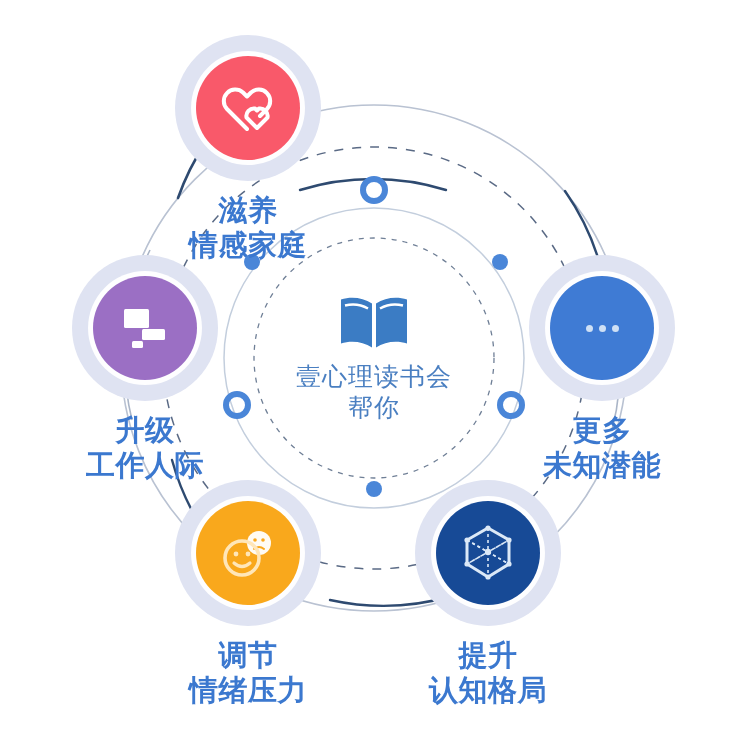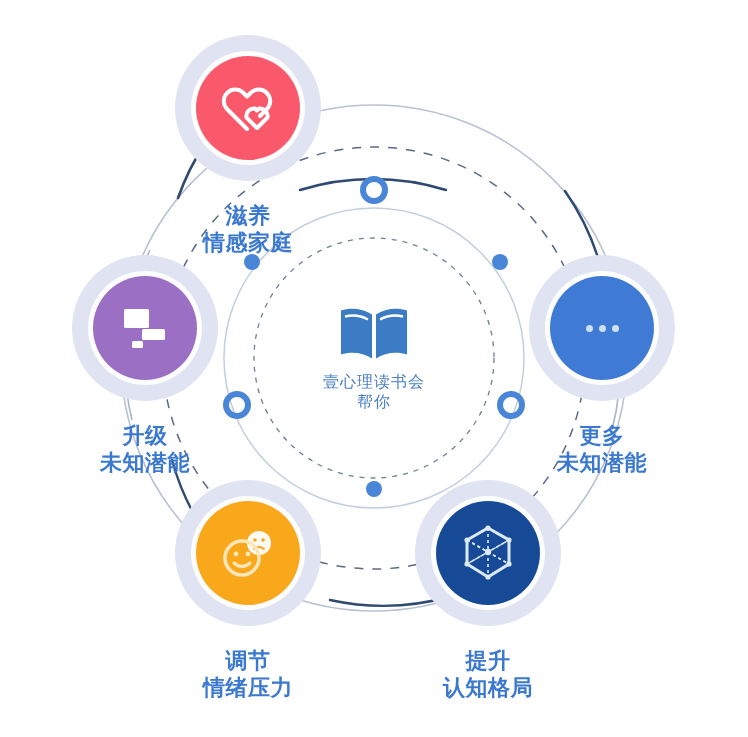--- a/index.html
+++ b/index.html
@@ -35,21 +35,21 @@
     pointer-events: none;
   }
   .book-icon {
     width: 74px;
     height: 58px;
     margin: 0 auto 10px auto;
     display: block;
   }
   .center-text {
     color: #4a7fc1;
-    font-size: 16px;
+    font-size: 25px;
     line-height: 1.22;
     font-weight: 400;
     letter-spacing: 1px;
     white-space: pre-line;
   }
   
   .node {
     position: absolute;
     width: 170px;
     margin-left: -85px;
@@ -70,23 +70,23 @@
     width: 104px;
     height: 104px;
     border-radius: 50%;
     display: flex;
     align-items: center;
     justify-content: center;
     box-shadow: 0 0 0 5px rgba(255,255,255,0.95);
   }
   .disc svg { display: block; }
   .node-label {
-    margin-top: 22px;
+    margin-top: 12px;
     color: #3b78cf;
-    font-size: 22px;
+    font-size: 29px;
     font-weight: bold;
     line-height: 1.22;
     letter-spacing: 0.5px;
     white-space: pre-line;
   }
   .ellipsis-dots {
     display: flex;
     gap: 6px;
   }
   .ellipsis-dots i {
@@ -159,21 +159,21 @@
     <div class="halo">
       <div class="disc" style="background:#9b6fc4;">
         <svg width="58" height="54" viewBox="0 0 58 54">
           <rect x="8" y="8" width="25" height="19" rx="1.5" fill="#ffffff"></rect>
           <rect x="26" y="28" width="23" height="11" rx="1.5" fill="#ffffff"></rect>
           <rect x="16" y="40" width="11" height="7" rx="1.5" fill="#ffffff"></rect>
         </svg>
       </div>
     </div>
     <div class="node-label">升级
-未知潜能</div>
+工作人际</div>
   </div>
 
   <div class="node" style="left:602px; top:255px;">
     <div class="halo">
       <div class="disc" style="background:#3f7bd4;">
         <div class="ellipsis-dots">
           <i></i>
             <i></i>
             <i></i>
         </div>

